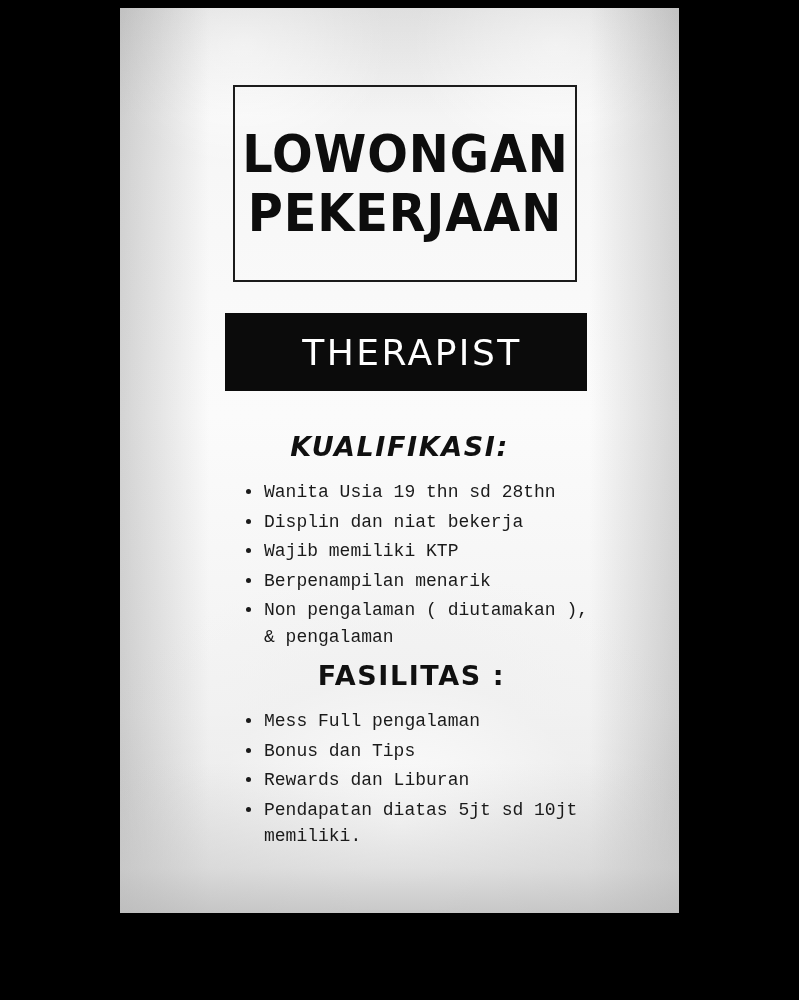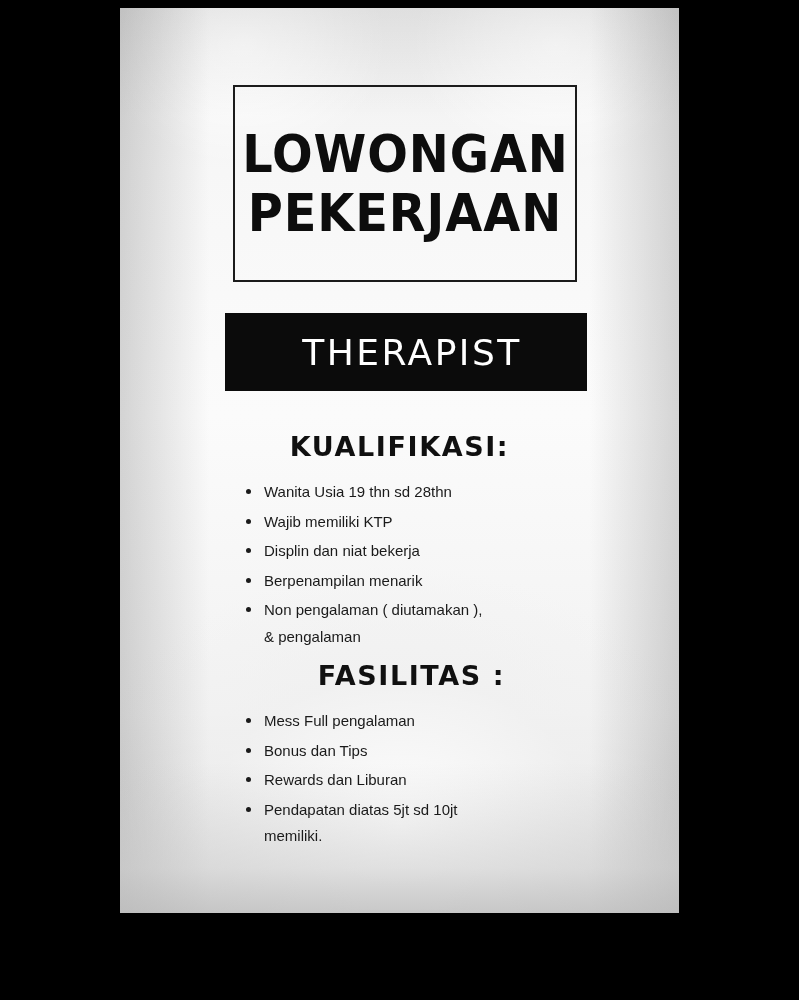--- a/index.html
+++ b/index.html
@@ -112,43 +112,43 @@
   .section-heading {
     position: absolute;
     width: 100%;
     text-align: center;
     font-size: 27px;
     font-weight: 700;
     letter-spacing: 1.6px;
     color: #101010;
     font-family: "DejaVu Sans", sans-serif;
   }
-  #kualifikasi-heading { top: 423px; }
+  #kualifikasi-heading { top: 423px; font-style: italic; }
   #fasilitas-heading { top: 652px; margin-left: 12px; }
 
   
   .bullet-list {
     position: absolute;
     left: 126px;
     width: 400px;
     margin: 0;
     padding: 0;
     list-style: none;
   }
   #kualifikasi-list { top: 471px; }
   #fasilitas-list { top: 700px; }
 
   .bullet-list li {
     position: relative;
     padding-left: 18px;
-    font-size: 15px;
+    font-size: 18px;
     line-height: 26.5px;
     color: #1a1a1a;
     margin: 0 0 3px 0;
-    font-family: Liberation Sans, sans-serif;
+    font-family: Liberation Mono, monospace;
   }
   .bullet-list li .dot {
     position: absolute;
     left: 0;
     top: 10px;
     width: 5px;
     height: 5px;
     background: #1a1a1a;
     border-radius: 50%;
   }
@@ -187,25 +187,25 @@
 
       <div class="section-heading" id="kualifikasi-heading">KUALIFIKASI:</div>
 
       <ul class="bullet-list" id="kualifikasi-list">
         <li>
           <span class="dot"></span>
           <span>Wanita Usia 19 thn sd 28thn</span>
         </li>
         <li>
           <span class="dot"></span>
+          <span>Displin dan niat bekerja</span>
+        </li>
+        <li>
+          <span class="dot"></span>
           <span>Wajib memiliki KTP</span>
-        </li>
-        <li>
-          <span class="dot"></span>
-          <span>Displin dan niat bekerja</span>
         </li>
         <li>
           <span class="dot"></span>
           <span>Berpenampilan menarik</span>
         </li>
         <li>
           <span class="dot"></span>
           <span>Non pengalaman ( diutamakan ),</span>
           <span class="cont">&amp; pengalaman</span>
         </li>

